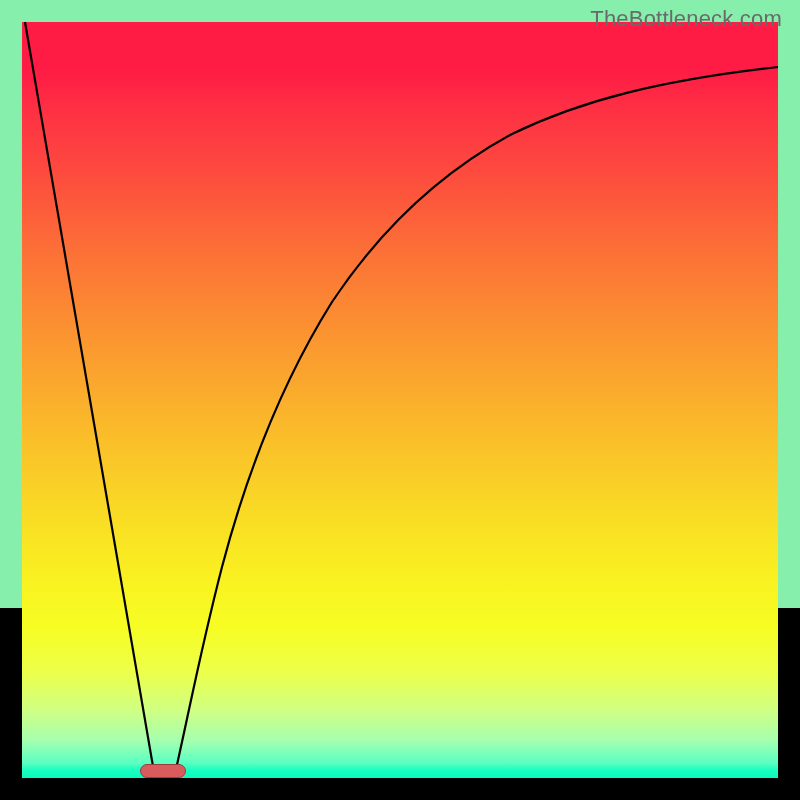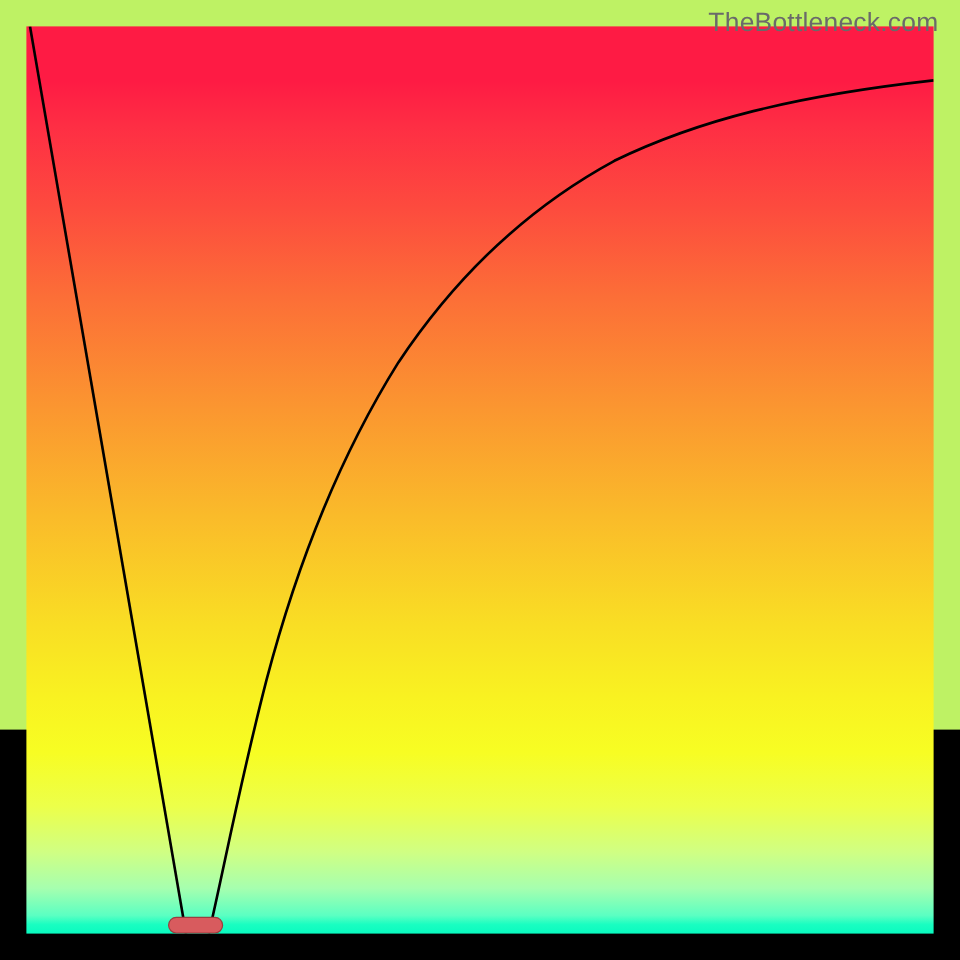--- a/index.html
+++ b/index.html
@@ -10,21 +10,21 @@
     background: #000;
     overflow: hidden;
     font-family: Arial, Helvetica, sans-serif;
   }
   .frame {
     position: absolute;
     left: 0;
     top: 0;
     width: 800px;
     height: 608px;
-    background: #bef264;
+    background: #86efac;
   }
   .plot {
     position: absolute;
     left: 22px;
     top: 22px;
     width: 756px;
     height: 756px;
     background: linear-gradient(
       to bottom,
       #fe1b44 0%,

